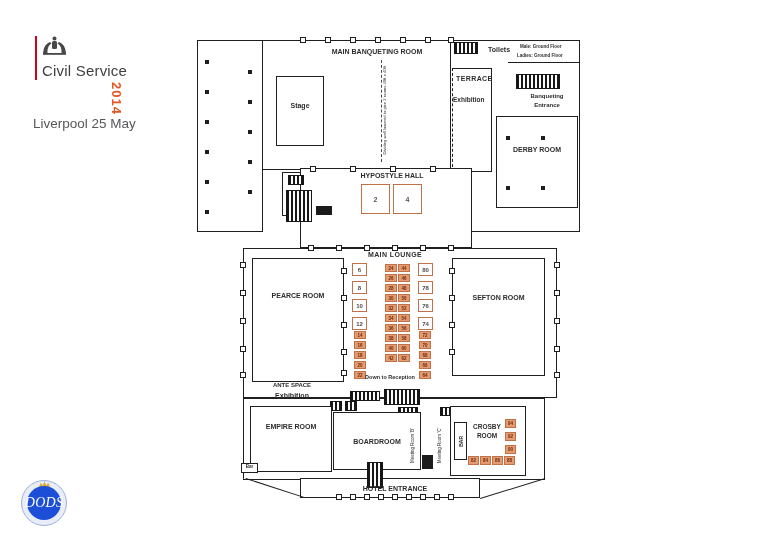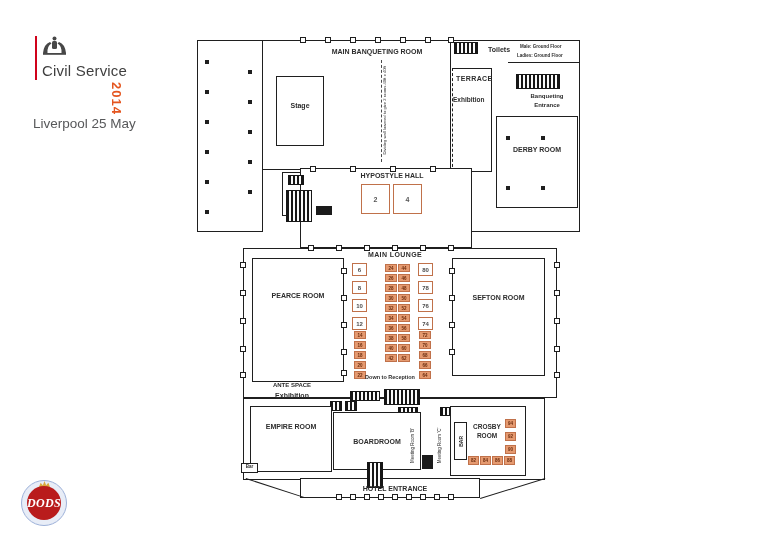--- a/index.html
+++ b/index.html
@@ -26,23 +26,23 @@
   .diag{position:absolute;border-top:1.5px solid #1f1f1f;}
   
   .redbar{position:absolute;left:35px;top:36px;width:2px;height:44px;background:#d0021b;}
   .org{position:absolute;left:42px;top:62px;font-size:15px;color:#3f3f3f;letter-spacing:0.2px;}
   .live{position:absolute;left:31px;top:70px;font-size:47px;font-weight:bold;color:#e4551f;letter-spacing:-1px;}
   .year{position:absolute;left:124px;top:82px;font-size:13px;font-weight:bold;color:#e4551f;letter-spacing:1px;}
   .locdate{position:absolute;left:33px;top:116px;font-size:13.5px;color:#57585a;}
   .site{position:absolute;left:588px;top:495px;font-size:13px;font-weight:bold;color:#e4551f;letter-spacing:0.4px;}
   .dods-outer{position:absolute;left:21px;top:480px;width:46px;height:46px;border-radius:50%;
               background:#e8edf7;border:1px solid #9db1d9;box-sizing:border-box;}
-  .dods-inner{position:absolute;left:5px;top:5px;width:34px;height:34px;border-radius:50%;background:#b91c1c;
-              display:flex;align-items:center;justify-content:center;color:#fff;font-weight:bold;
-              font-family:"Liberation Serif","DejaVu Serif",serif;font-style:italic;font-size:12px;letter-spacing:0.3px;}
+  .dods-inner{position:absolute;left:5px;top:5px;width:34px;height:34px;border-radius:50%;background:#1d4ed8;
+              display:flex;align-items:center;justify-content:center;color:#fff;font-weight:normal;
+              font-family:"Liberation Serif","DejaVu Serif",serif;font-style:italic;font-size:14px;letter-spacing:0.3px;}
   .dods-crown{position:absolute;left:17px;top:0px;width:11px;height:6px;background:#d9a93e;
               clip-path:polygon(0 100%,15% 30%,35% 70%,50% 0,65% 70%,85% 30%,100% 100%);}
   .vtext{writing-mode:vertical-rl;transform:rotate(180deg);}
 </style>
 </head>
 <body>
 
 <div id="canvas">
 
   <div class="redbar"></div>

